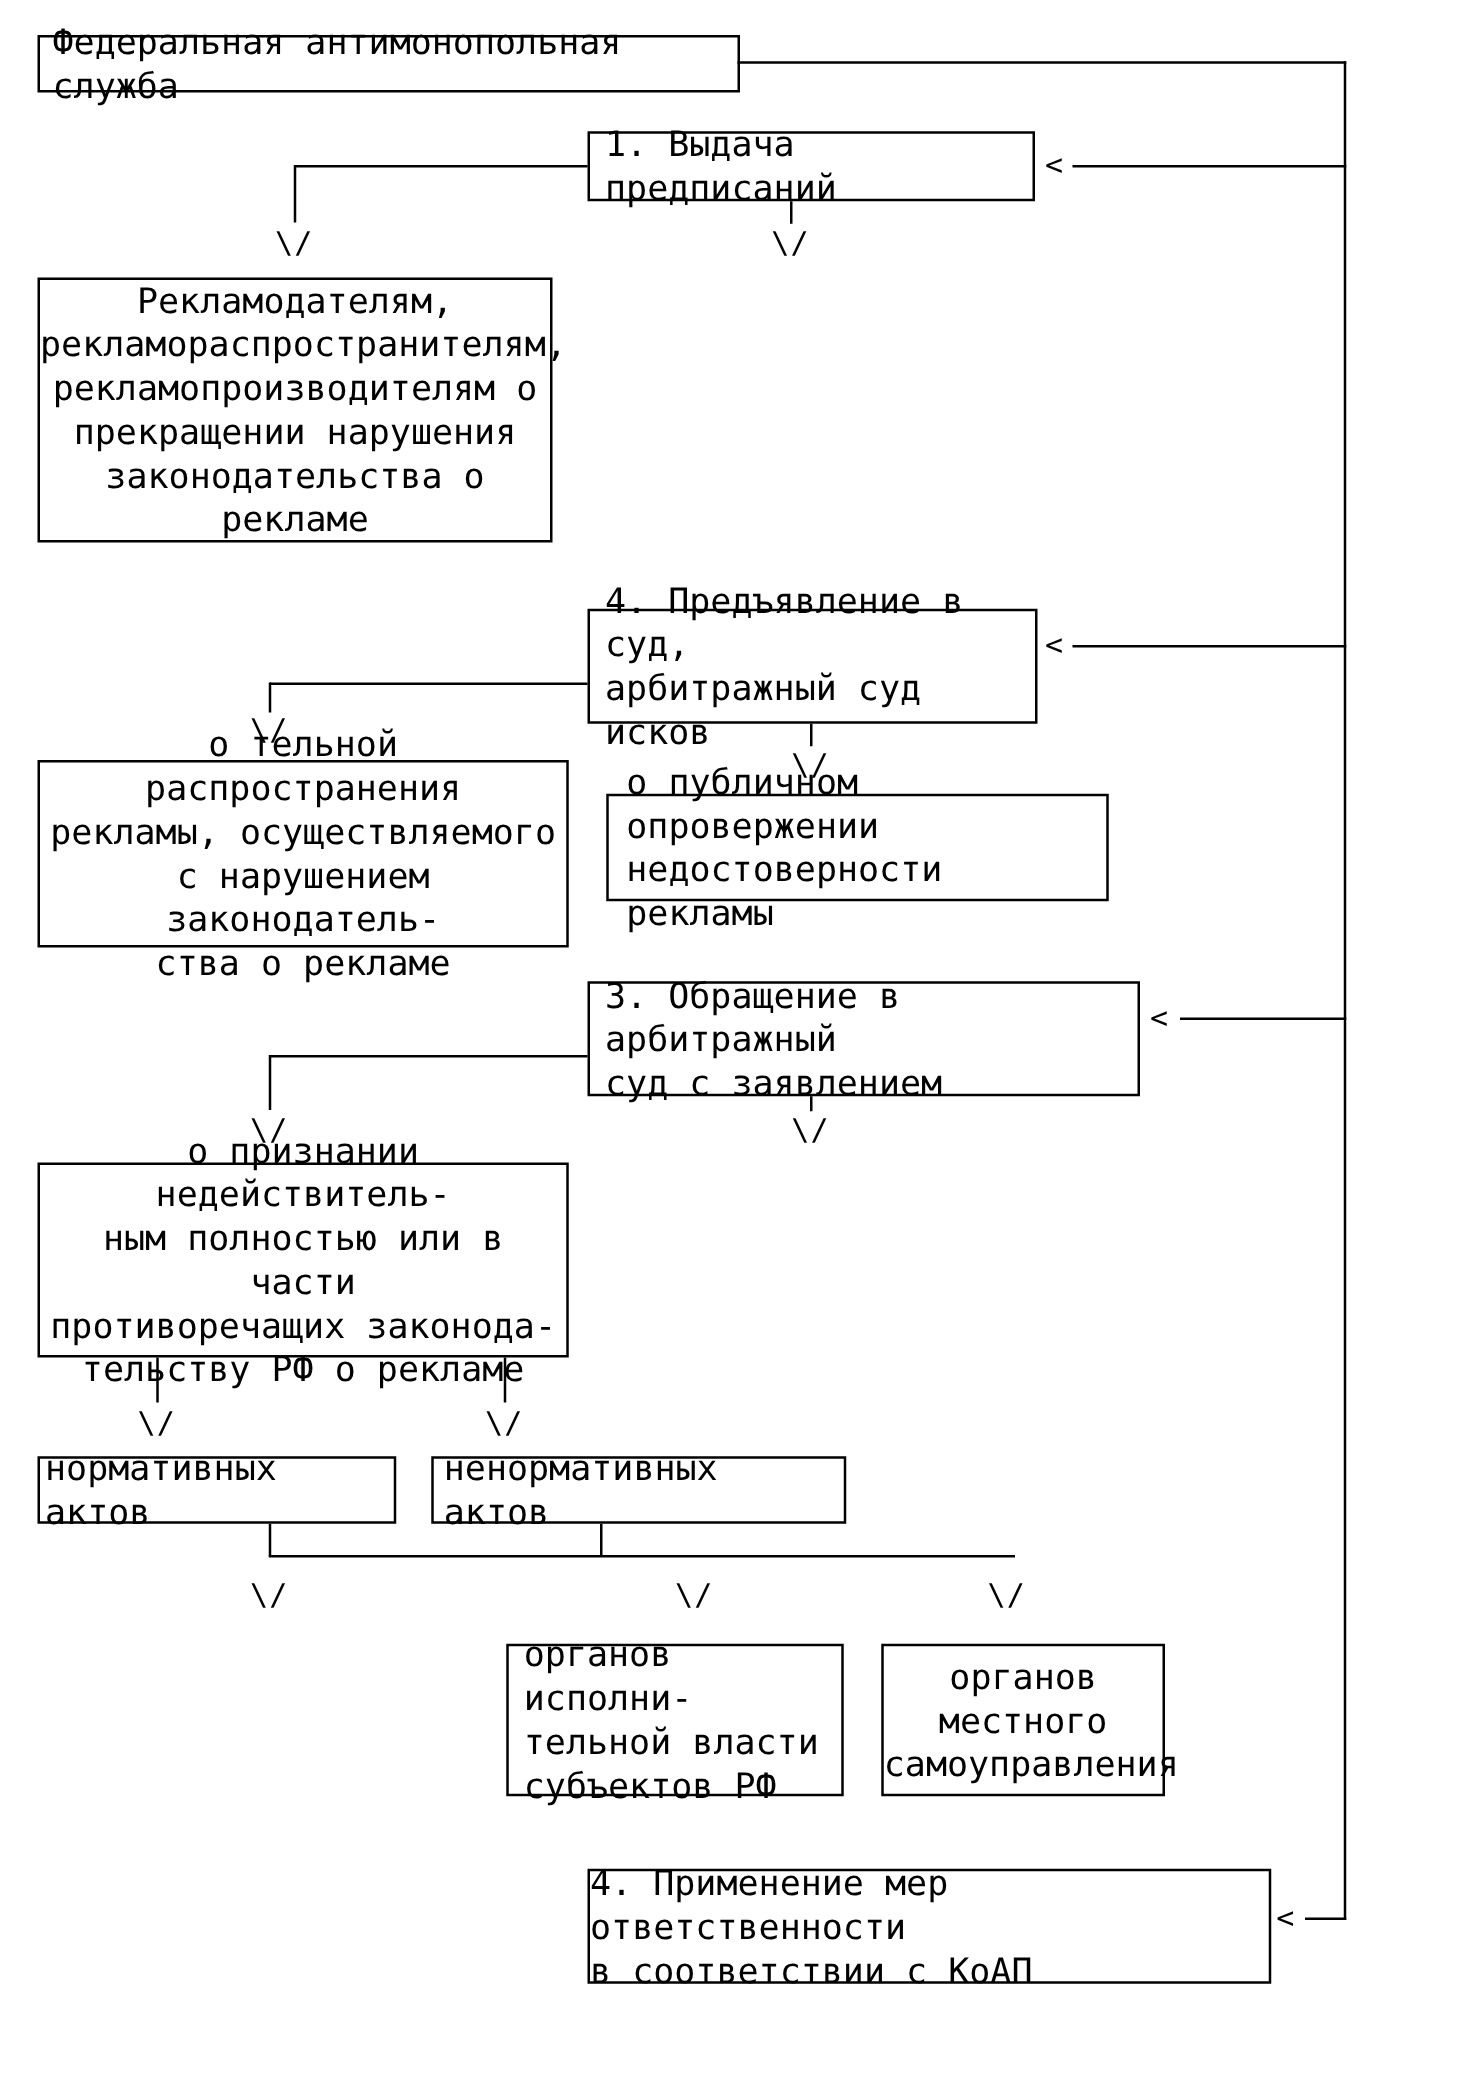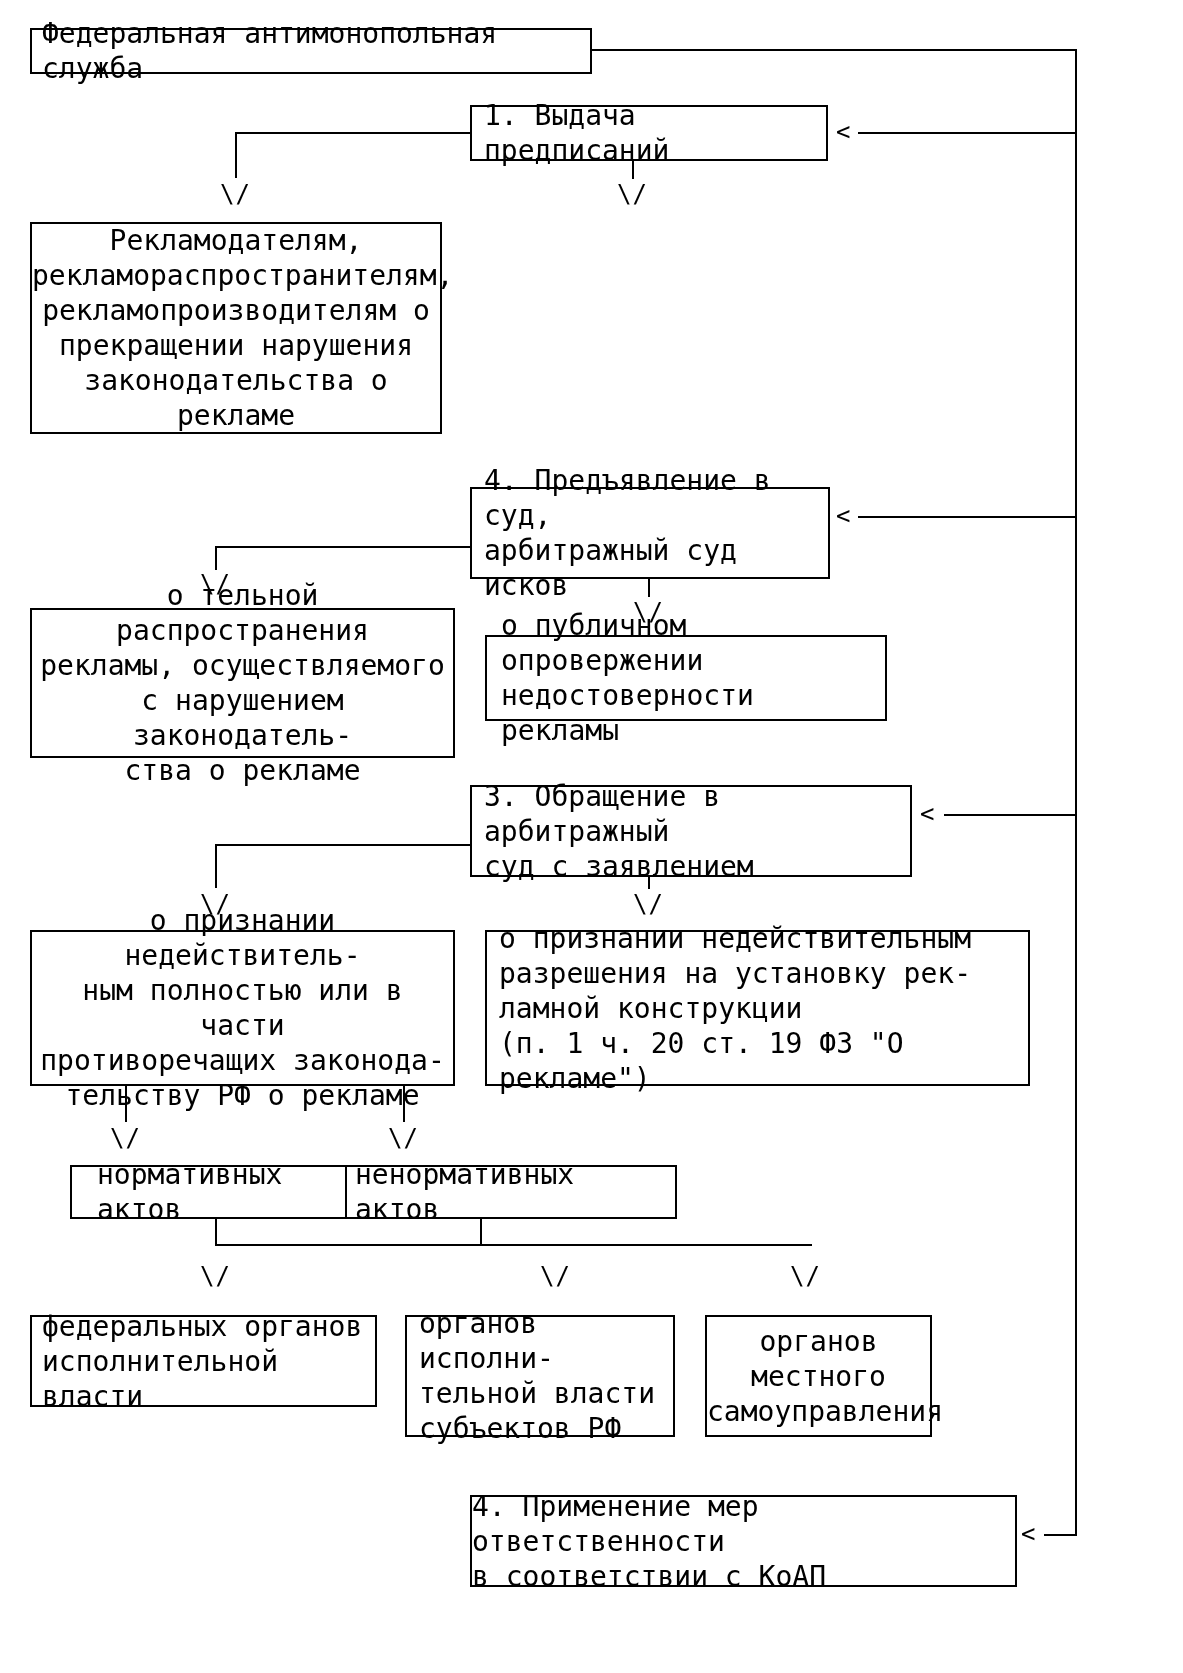--- a/index.html
+++ b/index.html
@@ -87,39 +87,29 @@
 суд с заявлением</span>
   </div>
 
   <div class="box ac" style="left:30px; top:930px; width:425px; height:156px;">
     <span class="t">о признании недействитель-
 ным полностью или в части
 противоречащих законода-
 тельству РФ о рекламе</span>
   </div>
 
-  <div class="box al" style="left:485px; top:930px; width:545px; height:156px; padding-left:12px;">
-    <span class="t">о признании недействительным
-разрешения на установку рек-
-ламной конструкции
-(п. 1 ч. 20 ст. 19 ФЗ "О рекламе")</span>
-  </div>
 
-  <div class="box al" style="left:30px; top:1165px; width:287px; height:54px; padding-left:25px;margin-left:40px;">
+  <div class="box al" style="left:30px; top:1165px; width:287px; height:54px; padding-left:4px;">
     <span class="t">нормативных актов</span>
   </div>
 
   <div class="box al" style="left:345px; top:1165px; width:332px; height:54px; padding-left:8px;">
     <span class="t">ненормативных актов</span>
   </div>
 
-  <div class="box al" style="left:30px; top:1315px; width:347px; height:92px; padding-left:10px;">
-    <span class="t">федеральных органов
-исполнительной власти</span>
-  </div>
 
   <div class="box ac" style="left:705px; top:1315px; width:227px; height:122px;">
     <span class="t">органов
 местного
 самоуправления</span>
   </div>
 
   <div class="box al" style="left:405px; top:1315px; width:270px; height:122px; padding-left:12px;">
     <span class="t">органов исполни-
 тельной власти

